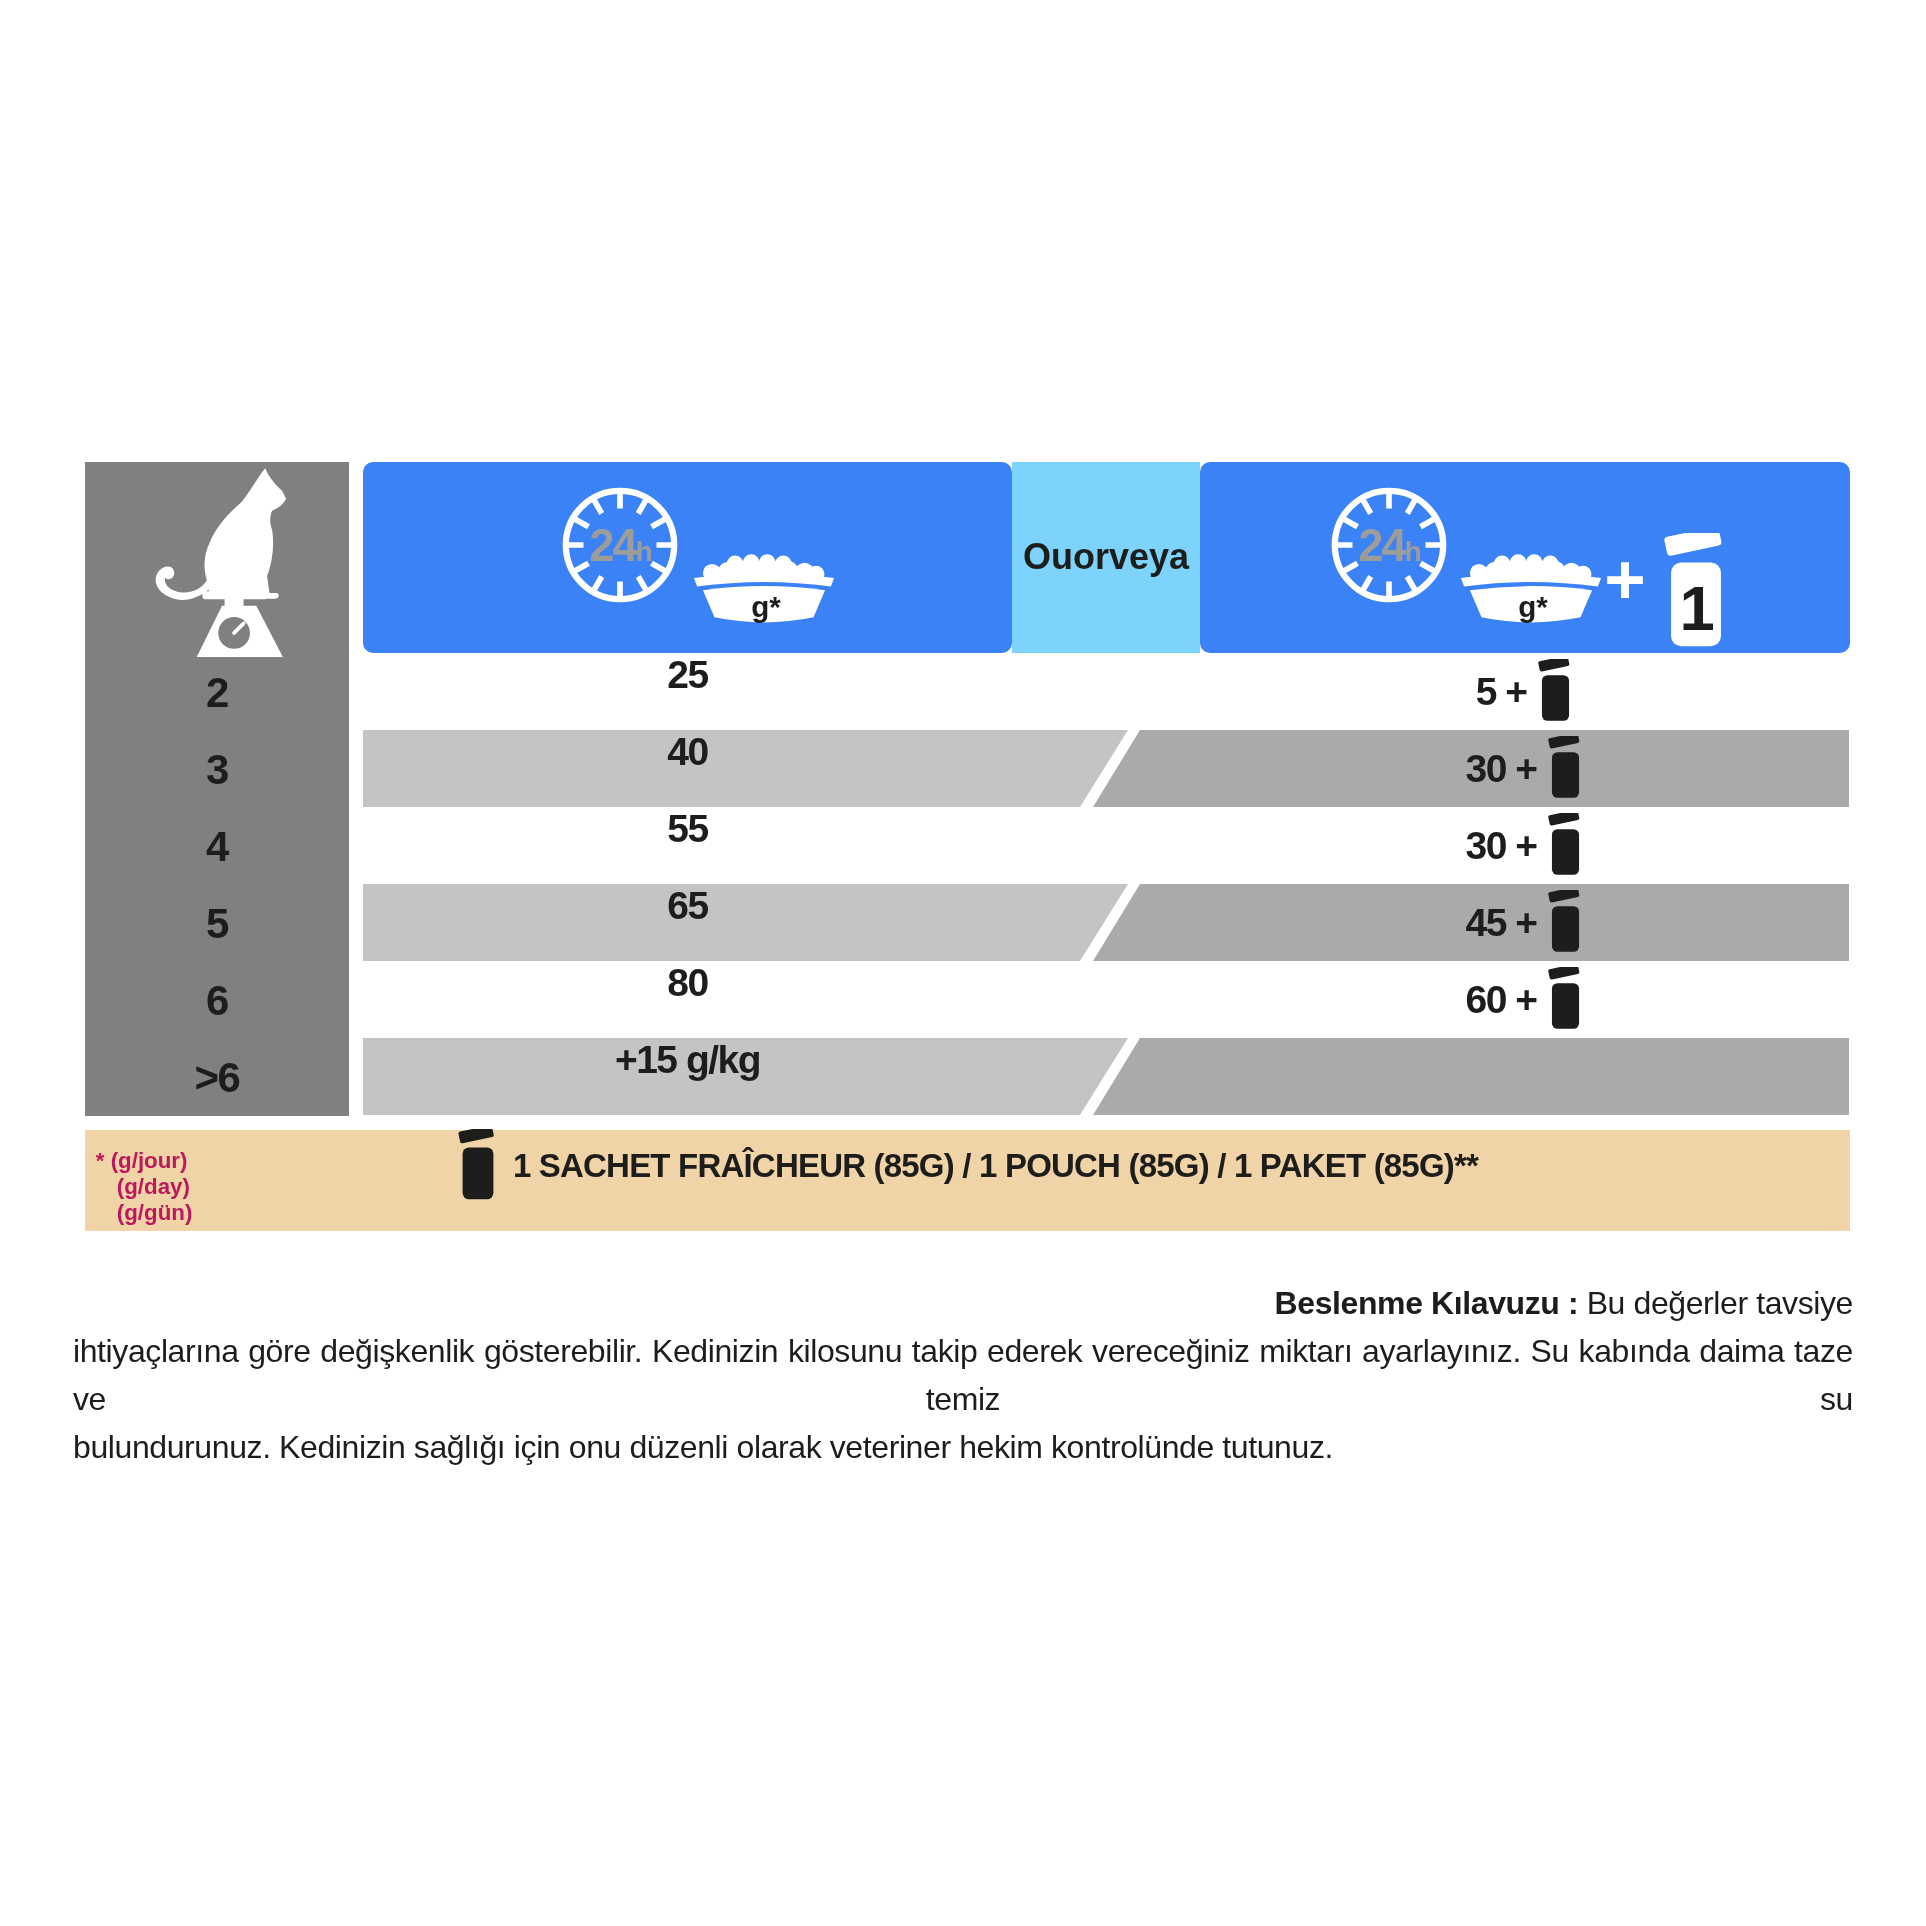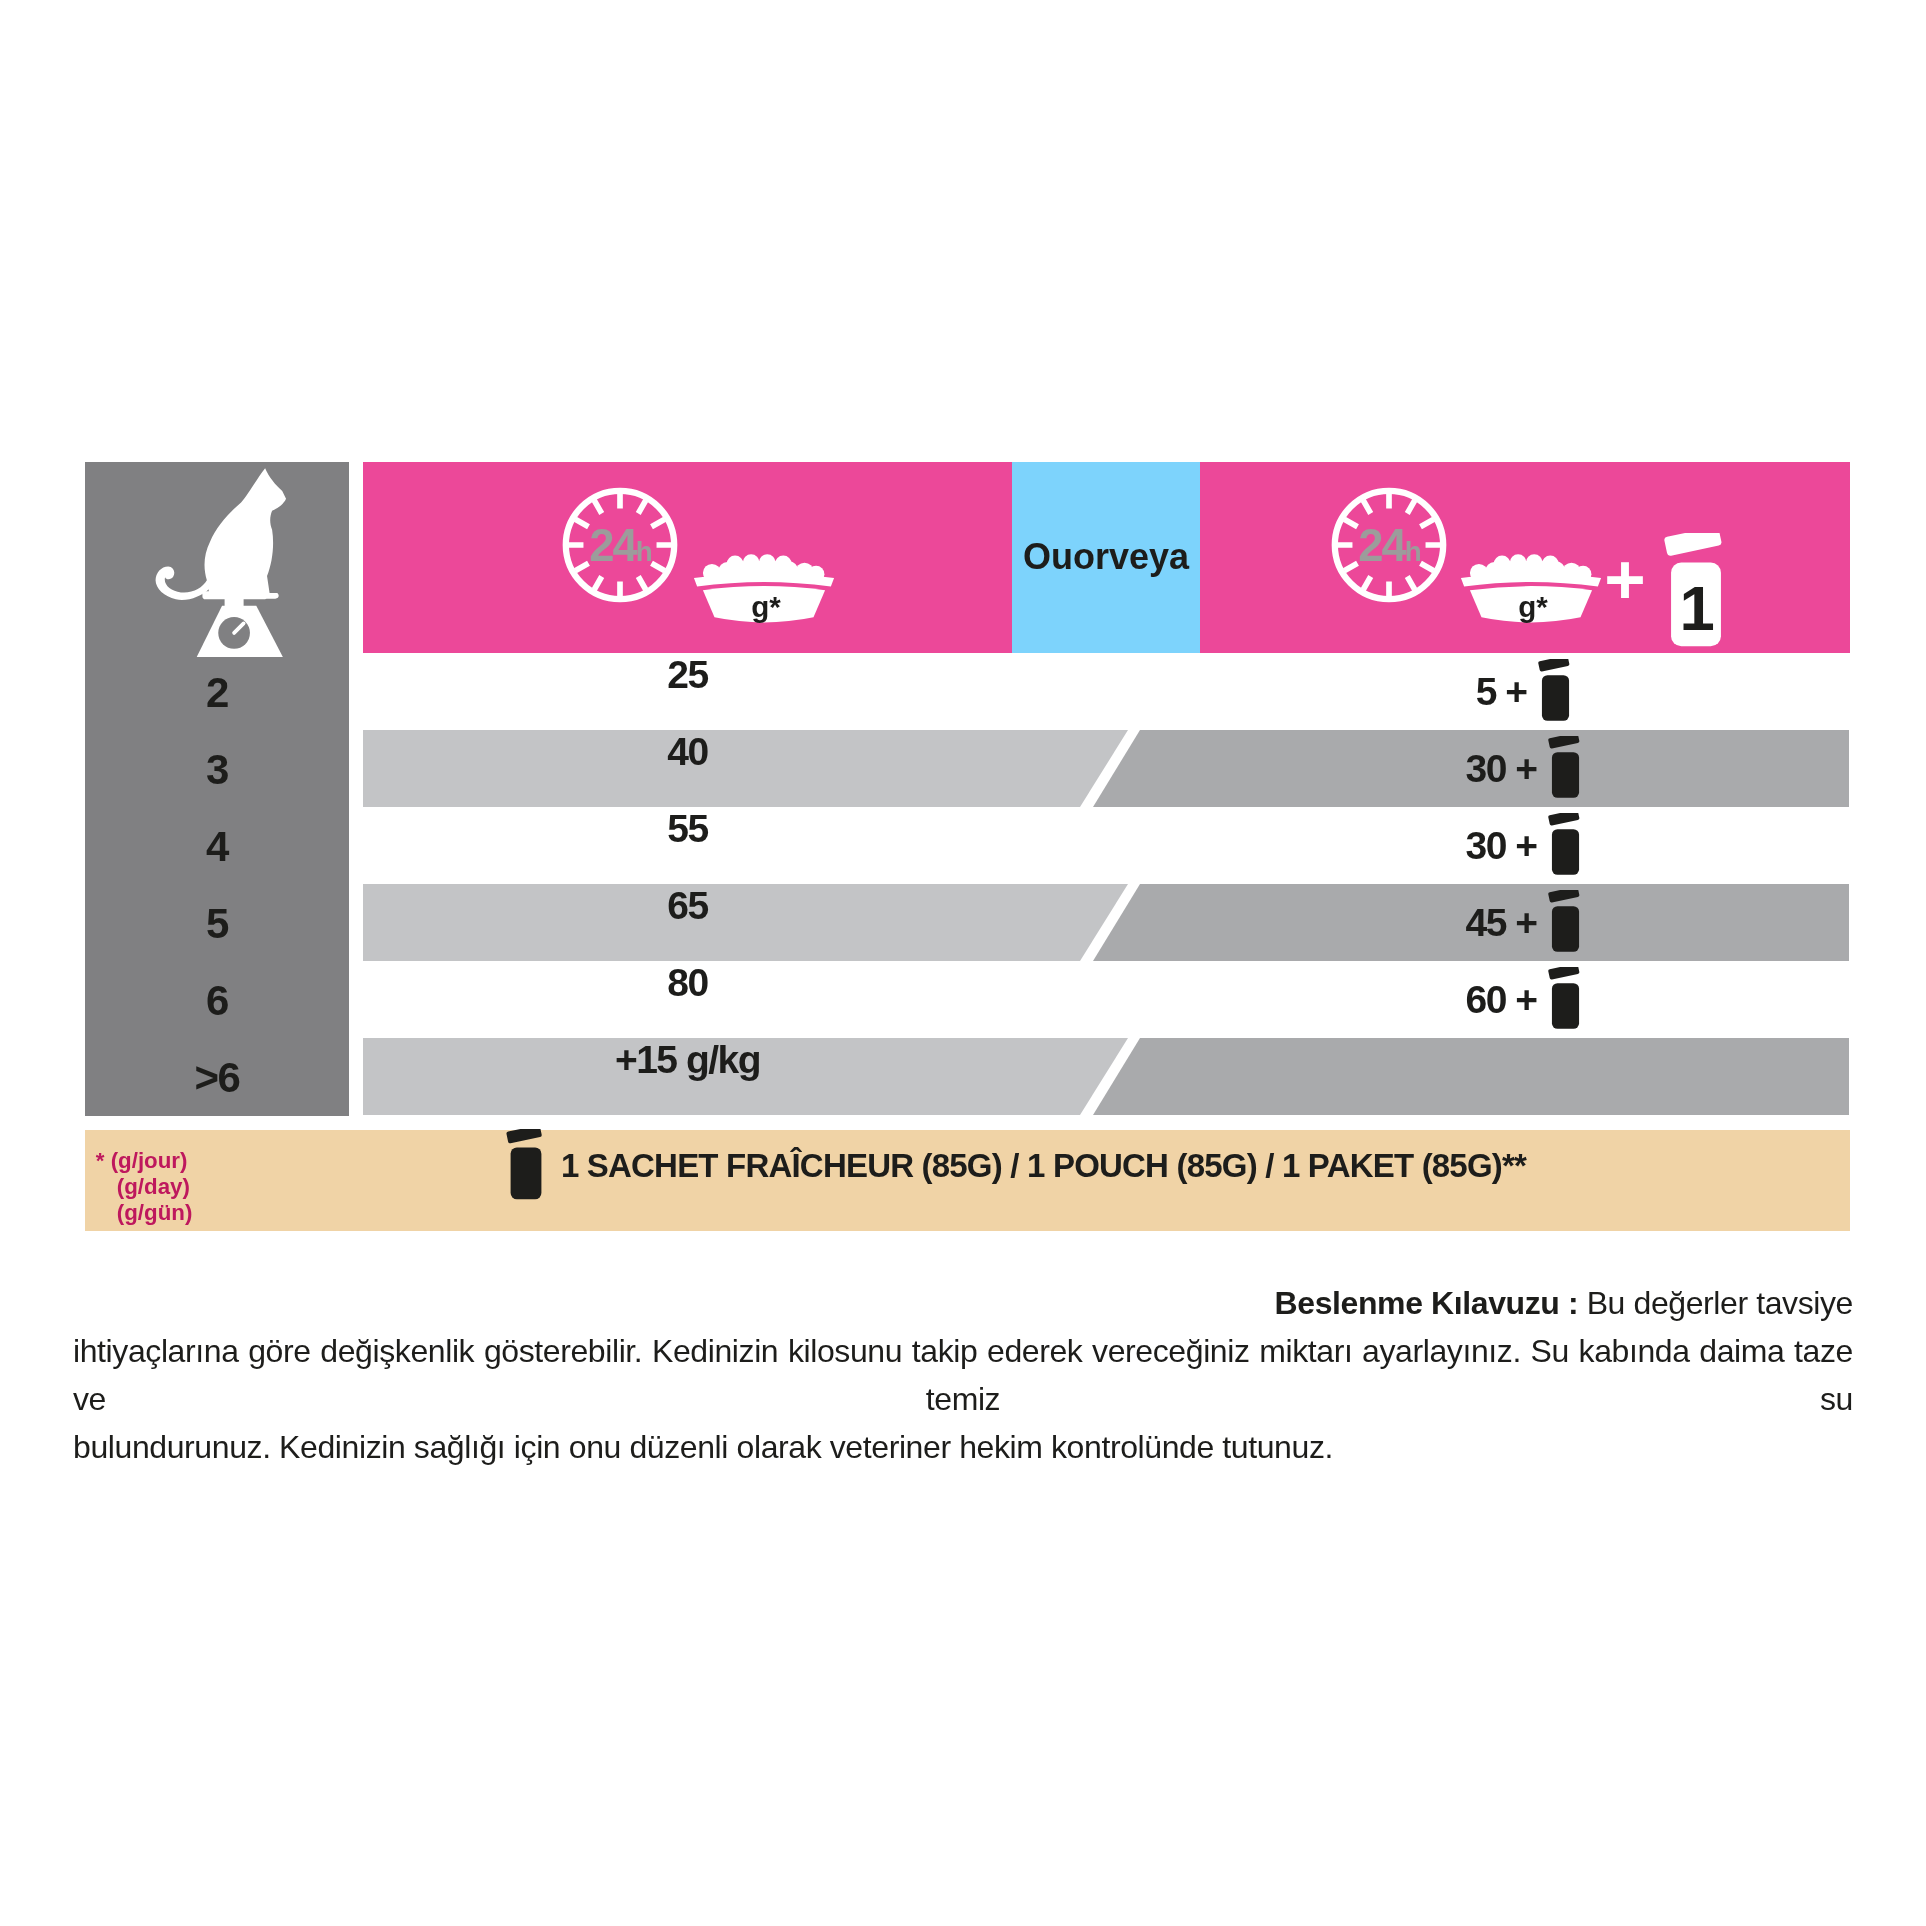--- a/index.html
+++ b/index.html
@@ -13,21 +13,21 @@
   
   .weight-col { left:85px; top:462px; width:264px; height:654px; background:#808082; }
   .cat-cell { position:absolute; left:0; top:0; width:264px; height:192px;
               display:flex; align-items:flex-start; justify-content:center; }
   .wcell { position:absolute; left:0; width:264px; height:77px;
            display:flex; align-items:center; justify-content:center;
            font-size:42px; font-weight:bold; letter-spacing:-1.5px; color:#1d1d1b; }
 
   
   .hdr { top:462px; height:191px; }
-  .hdr-black { background:#ec4899; }
+  .hdr-black { background:#3b82f6;border-radius:10px; }
   .hdr-dry { left:363px; width:649px; }
   .hdr-or  { left:1012px; width:188px; background:#7dd3fc;
              display:flex; flex-direction:row; align-items:center; justify-content:center;
              font-size:36px; font-weight:bold; line-height:1.12; color:#1d1d1b; }
   .hdr-wet { left:1200px; width:650px; }
 
   .clock-svg { position:absolute; top:20px; width:126px; height:126px; }
   .bowl-svg  { position:absolute; top:91px; width:148px; height:72px; }
   .hdr-dry .clock-svg { left:194px; }
   .hdr-dry .bowl-svg  { left:327px; }
@@ -51,21 +51,21 @@
              font-size:39px; font-weight:bold; letter-spacing:-1.5px; }
   .row-pouch { width:37px; height:65px; color:#1d1d1b; flex:none; }
 
   
   .footer-bar { left:85px; top:1130px; width:1765px; height:101px; background:#f0d3a6; }
   .unit-lines { position:absolute; left:10.8px; top:18px; font-size:22.3px; font-weight:bold;
                 line-height:26px; color:#be185d; }
   .unit-lines div { margin-left:21px; }
   .unit-lines div:first-child { text-indent:-21px; }
   .sachet-group { position:absolute; left:0; top:0; width:1765px; height:71px;
-                  display:flex; align-items:center; justify-content:center; gap:14px;padding-left:48px; }
+                  display:flex; align-items:center; justify-content:center; gap:14px; }
   .sachet-pouch { width:42px; height:74px; color:#1d1d1b; flex:none; }
   .sachet-text { font-size:33px; font-weight:bold; letter-spacing:-0.8px; }
 
   
   .paragraph { left:73px; top:1279px; width:1780px; font-size:32px; line-height:48px;
                letter-spacing:-0.4px; color:#1d1d1b; }
   .pline { display:block; }
   .pline-right { text-align:right; }
   .pline-just { text-align:justify; text-align-last:justify; }
   .plead { font-weight:bold; }

